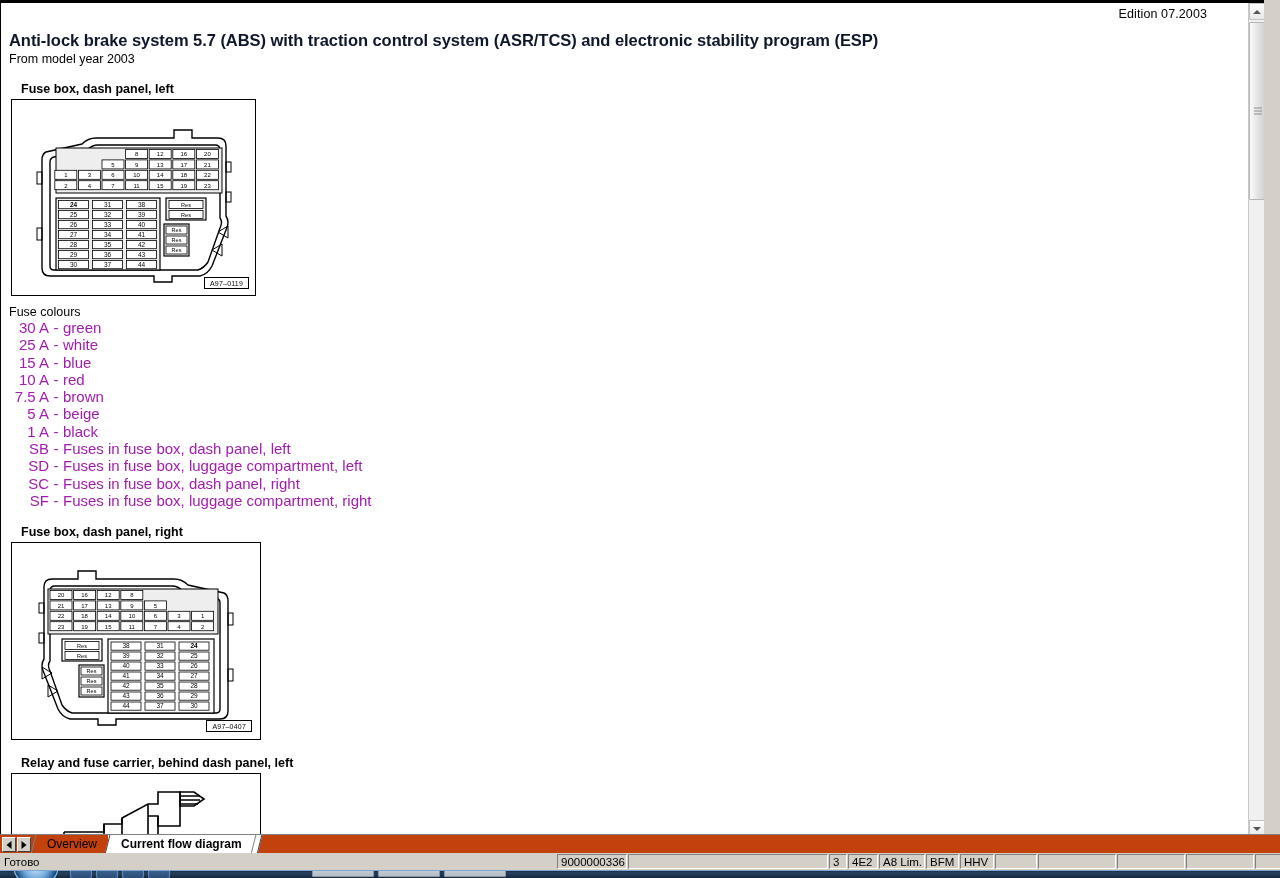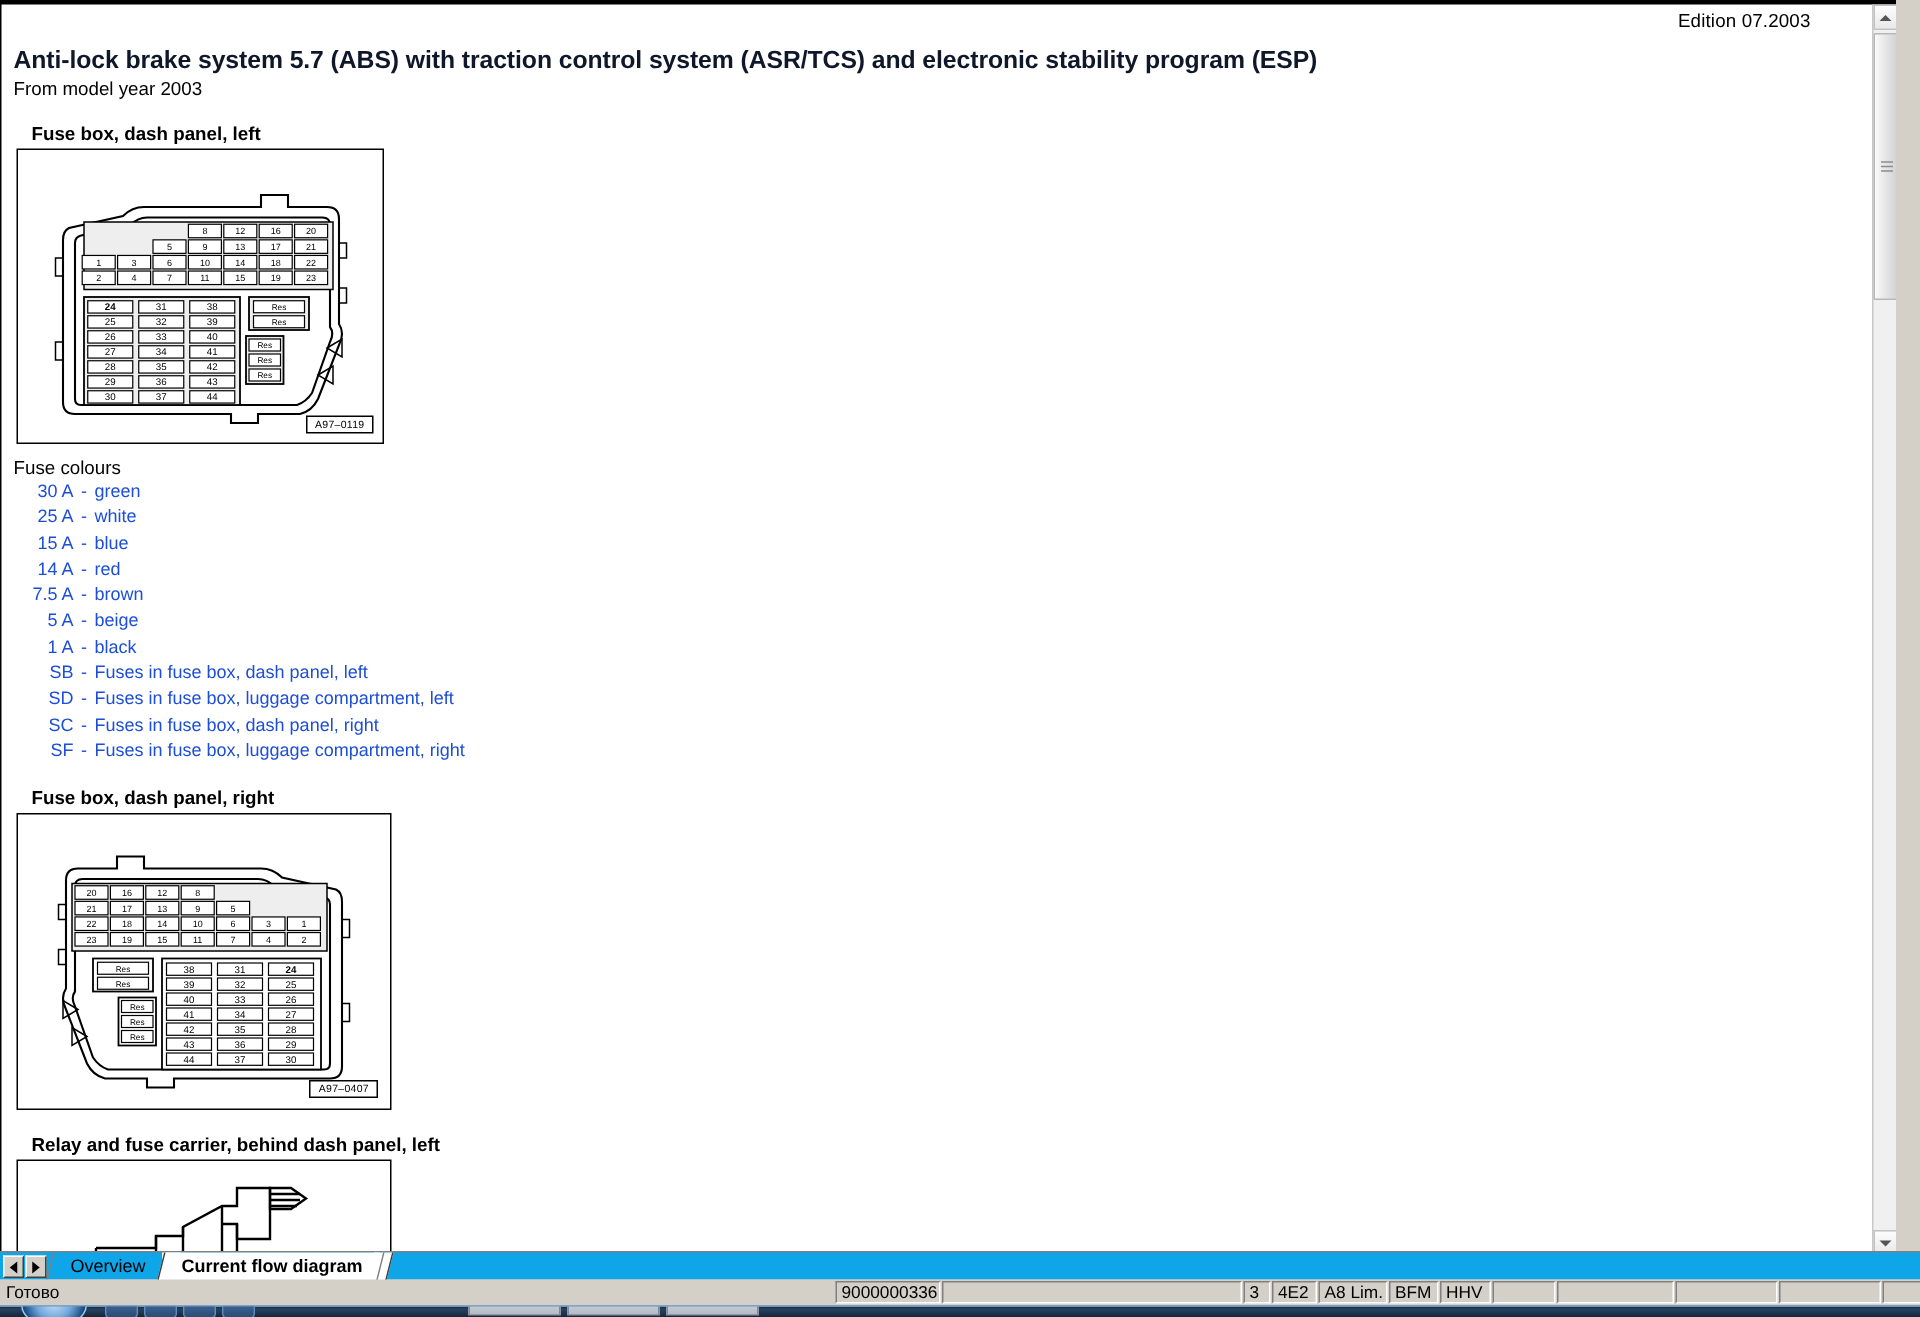--- a/index.html
+++ b/index.html
@@ -67,21 +67,21 @@
     color: #000;
     font-family: "Liberation Sans", sans-serif;
   }
 
   svg { display: block; }
 
   
   .list-title { font-size: 12.5px; margin: 9px 0 0 8px; color:#000; }
   .fuse-list { margin: 0 0 0 8px; padding: 0; list-style: none; }
   .fuse-list li {
-    font-size: 12px; color: #1d4ed8; line-height: 17.3px;
+    font-size: 15px; color: #a21caf; line-height: 17.3px;
     white-space: pre;
   }
   .fl-key {
     display: inline-block; width: 40px; text-align: right;
   }
   .fl-dash { display: inline-block; width: 14px; text-align: center; }
 
   
   #vscroll {
     position: absolute; right: 0; top: 0;
@@ -113,21 +113,21 @@
   }
   #sb-thumb .grip i {
     display: block; height: 1px; background: #8d8d8d; margin: 2px 0;
   }
   #sb-down { position: absolute; bottom: 0; left: 0; }
 
   
   #tabstrip {
     position: absolute; left: 0; top: 834px;
     width: 1280px; height: 19px;
-    background: #0ea5e9;
+    background: #c2410c;
     border-top: 1px solid #808080;
   }
   .tabnav {
     position: absolute; left: 2px; top: 2px;
     display: flex; gap: 1px;
   }
   .tabnav button {
     width: 14px; height: 15px;
     background: #d4d0c8;
     border: 1px solid #fff;
@@ -364,21 +364,21 @@
             </g>
         </svg>
         <div class="fig-code" style="right:6px; bottom:6px;">A97–0119</div>
       </div>
 
       <div class="list-title">Fuse colours</div>
       <ul class="fuse-list" id="fuse-colours-list">
           <li><span class="fl-key">30 A</span><span class="fl-dash">-</span><span>green</span></li>
           <li><span class="fl-key">25 A</span><span class="fl-dash">-</span><span>white</span></li>
           <li><span class="fl-key">15 A</span><span class="fl-dash">-</span><span>blue</span></li>
-          <li><span class="fl-key">14 A</span><span class="fl-dash">-</span><span>red</span></li>
+          <li><span class="fl-key">10 A</span><span class="fl-dash">-</span><span>red</span></li>
           <li><span class="fl-key">7.5 A</span><span class="fl-dash">-</span><span>brown</span></li>
           <li><span class="fl-key">5 A</span><span class="fl-dash">-</span><span>beige</span></li>
           <li><span class="fl-key">1 A</span><span class="fl-dash">-</span><span>black</span></li>
           <li><span class="fl-key">SB</span><span class="fl-dash">-</span><span>Fuses in fuse box, dash panel, left</span></li>
           <li><span class="fl-key">SD</span><span class="fl-dash">-</span><span>Fuses in fuse box, luggage compartment, left</span></li>
           <li><span class="fl-key">SC</span><span class="fl-dash">-</span><span>Fuses in fuse box, dash panel, right</span></li>
           <li><span class="fl-key">SF</span><span class="fl-dash">-</span><span>Fuses in fuse box, luggage compartment, right</span></li>
         </ul>
 
       <h2 class="section-title">Fuse box, dash panel, right</h2>

